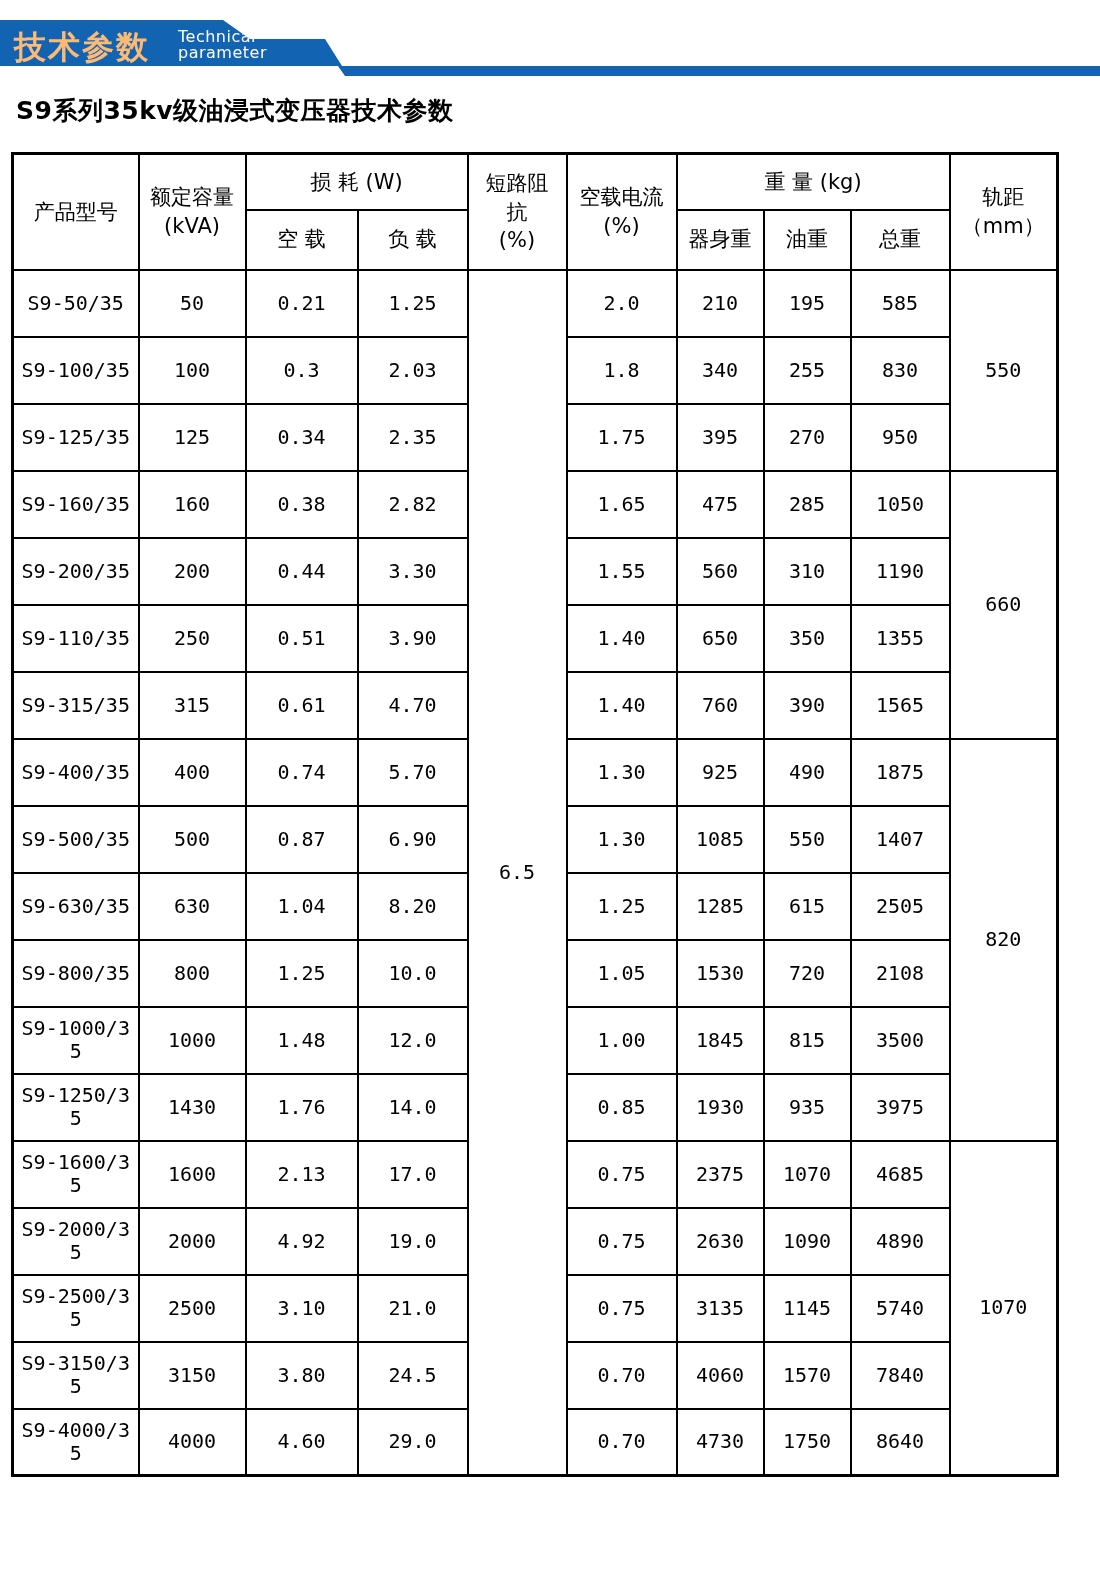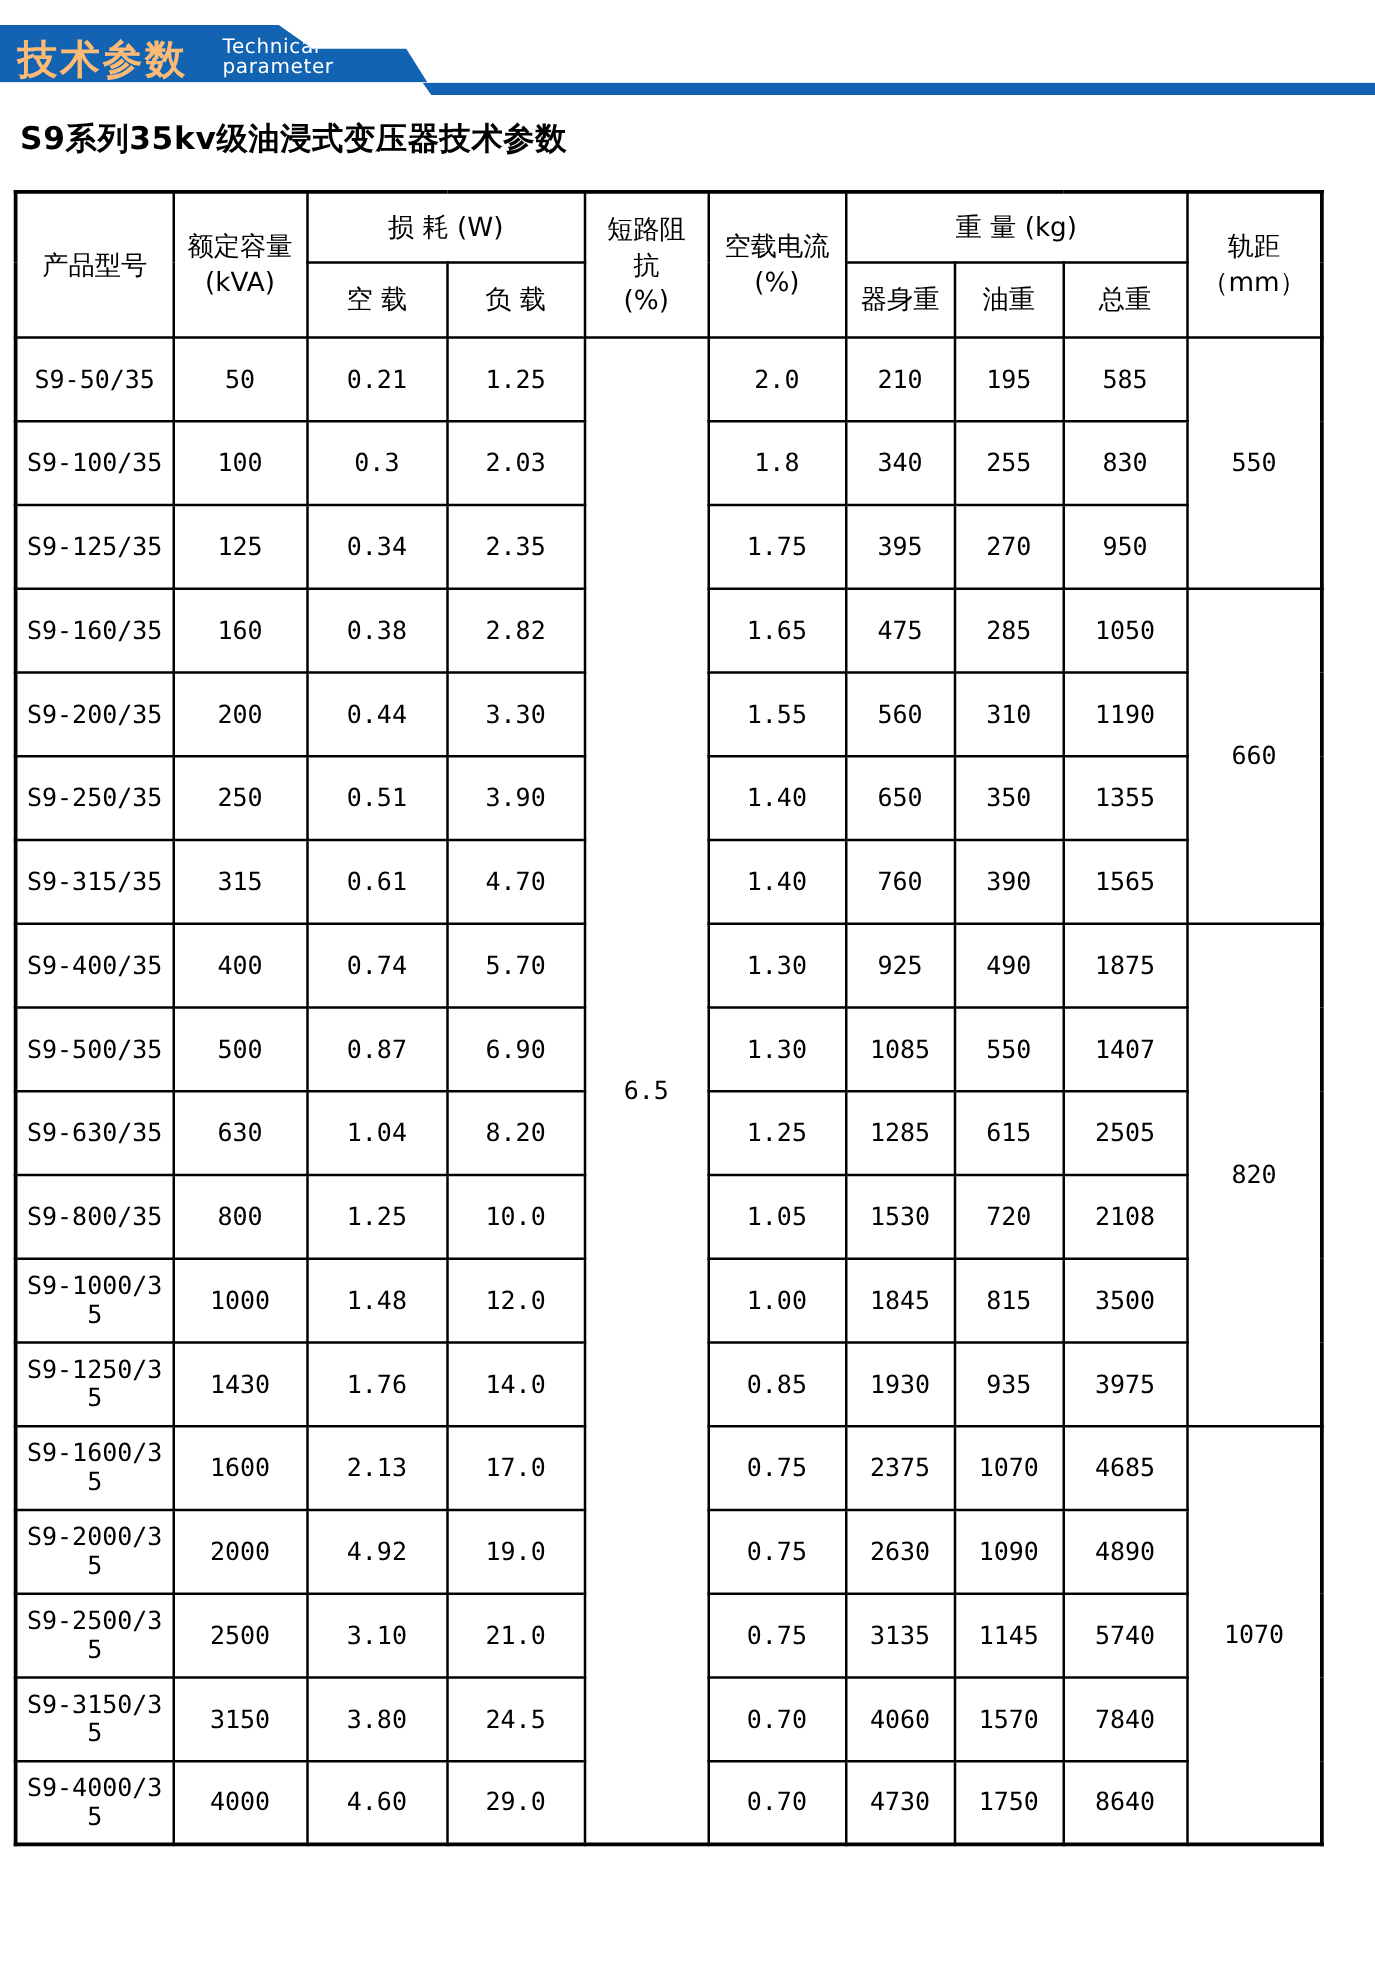--- a/index.html
+++ b/index.html
@@ -152,21 +152,21 @@
         <td class="model">S9-200/35</td>
         <td>200</td>
         <td>0.44</td>
         <td>3.30</td>
         <td>1.55</td>
         <td>560</td>
         <td>310</td>
         <td>1190</td>
       </tr>
       <tr>
-        <td class="model">S9-250/35</td>
+        <td class="model">S9-110/35</td>
         <td>250</td>
         <td>0.51</td>
         <td>3.90</td>
         <td>1.40</td>
         <td>650</td>
         <td>350</td>
         <td>1355</td>
       </tr>
       <tr>
         <td class="model">S9-315/35</td>

